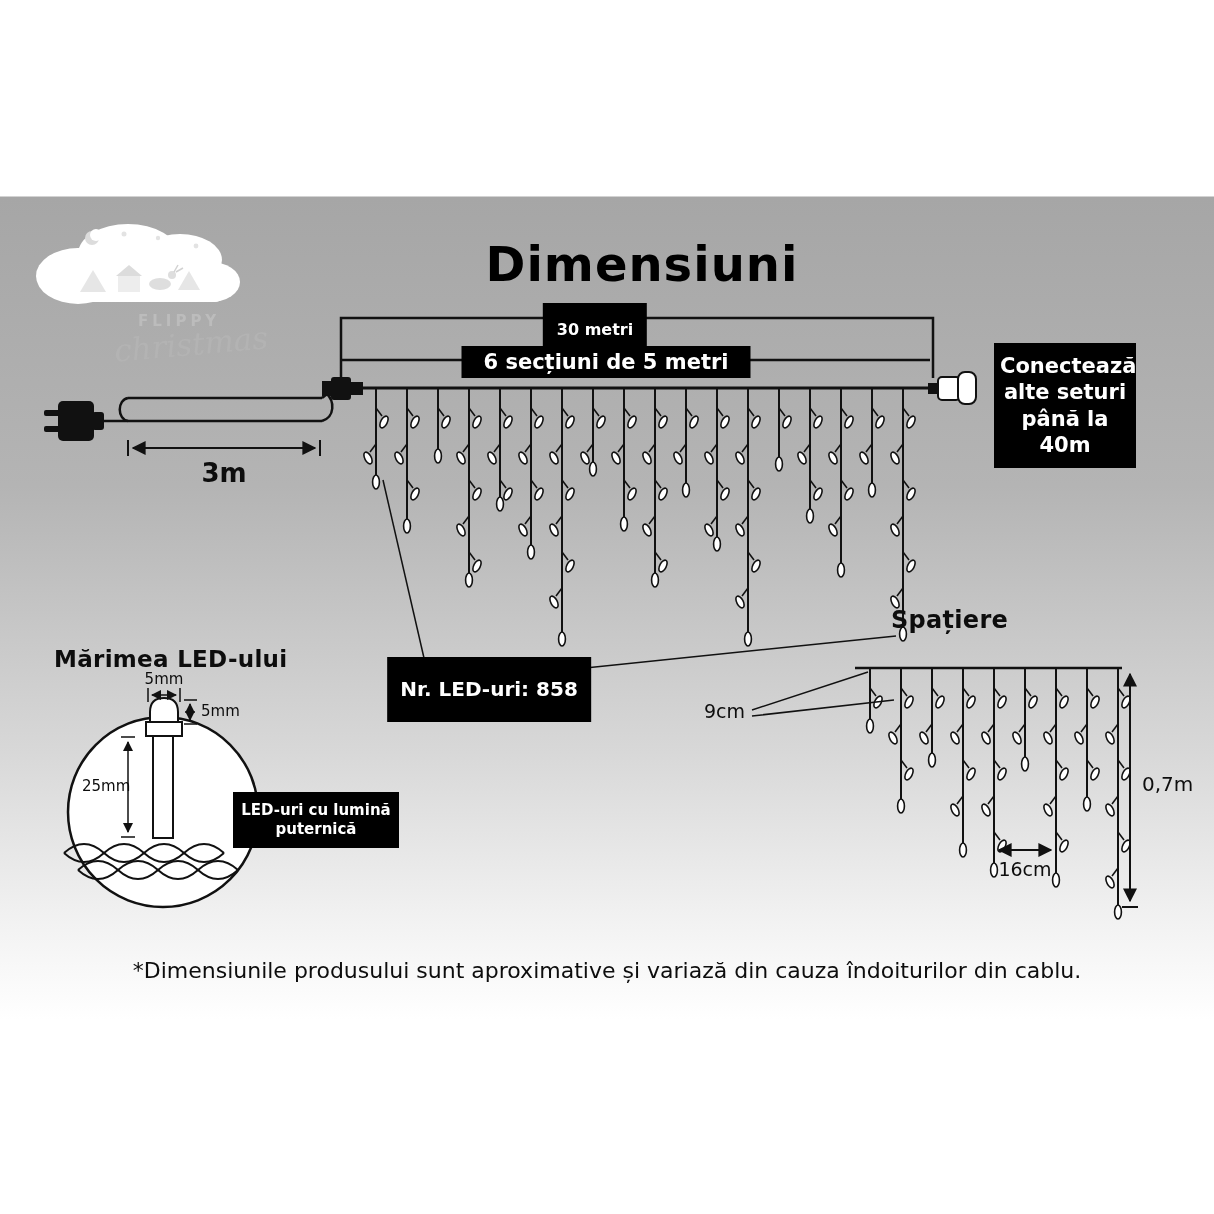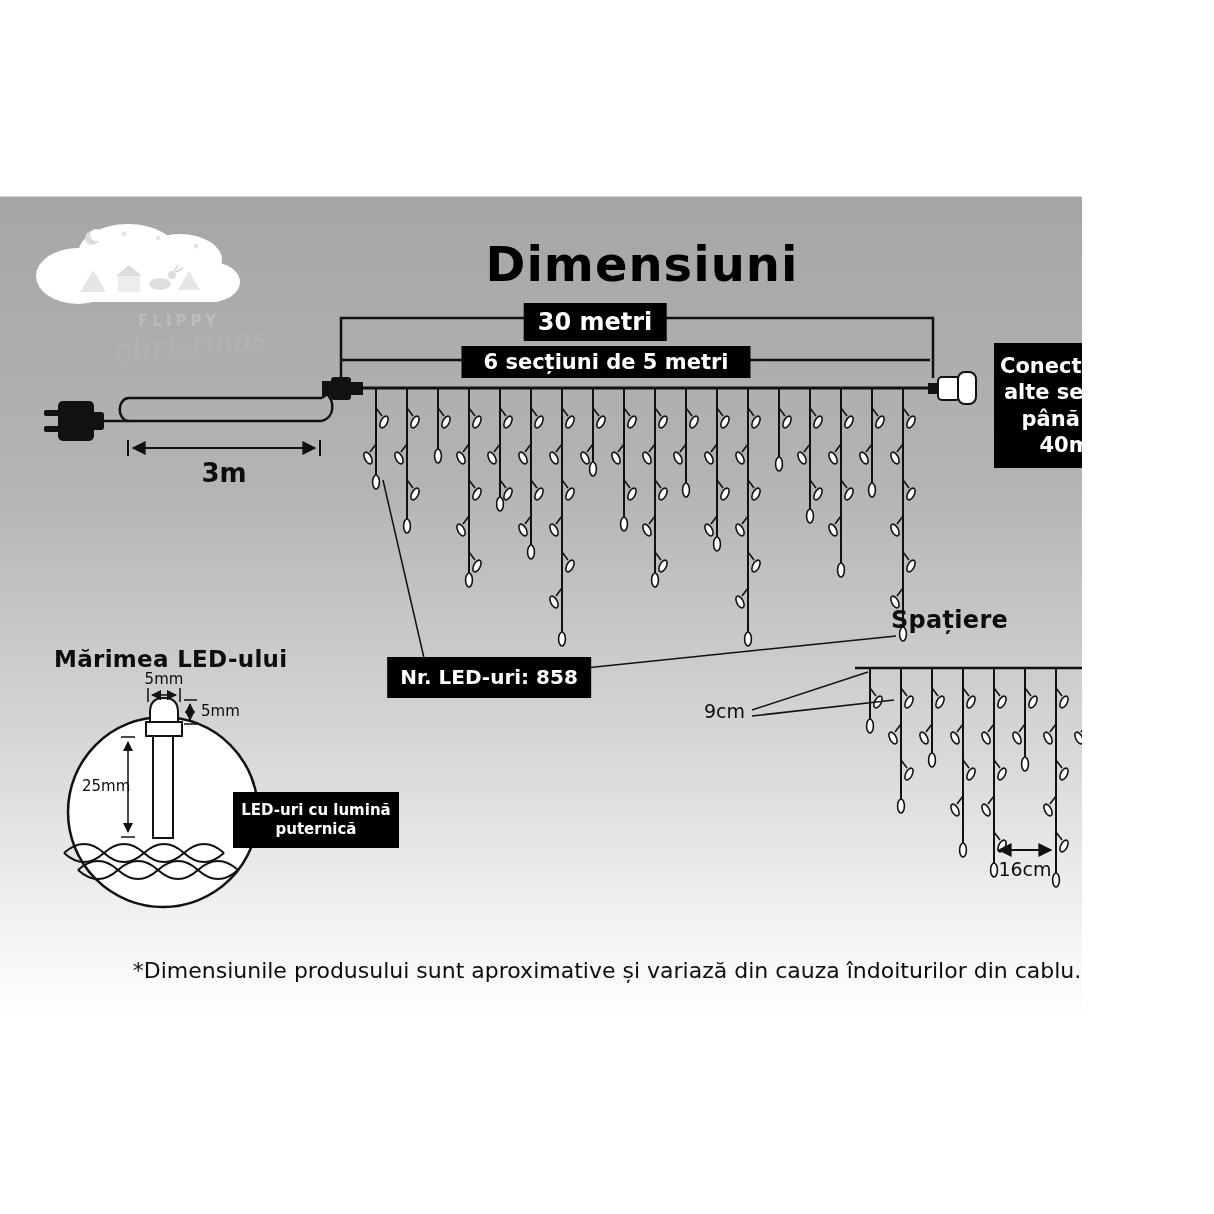--- a/index.html
+++ b/index.html
@@ -1,27 +1,27 @@
 <!DOCTYPE html>
 <html><head>
 <meta charset="utf-8">
 <style>
   *{box-sizing:border-box;margin:0;padding:0}
   body{margin:0;font-family:"DejaVu Sans","Liberation Sans",sans-serif;background:#fff}
-  .canvas{position:relative;width:1082px;height:1214px;overflow:hidden;
+  .canvas{position:relative;width:1214px;height:1214px;overflow:hidden;
     background:linear-gradient(to bottom,#ffffff 0px,#ffffff 196px,#a6a6a6 197px,#b4b4b4 40%,#d8d8d8 62%,#f2f2f2 76%,#ffffff 84%,#ffffff 100%)}
   svg.layer{position:absolute;left:0;top:0}
   .abs{position:absolute;color:#0d0d0d}
   .center{transform:translateX(-50%)}
   .title{font-size:48px;font-weight:800;letter-spacing:1px;color:#000}
   .label-box{background:#000;color:#fff;font-weight:700;text-align:center;line-height:1.25}
-  .box-30{font-size:24px;padding:4px 14px}
+  .box-30{font-size:16px;padding:17px 14px}
   .box-sections{font-size:21px;padding:3px 22px}
   .box-connect{font-size:21px;width:142px;padding:10px 6px}
-  .box-ledcount{font-size:20px;padding:8px 13px}
+  .box-ledcount{font-size:20px;padding:20px 13px}
   .box-lednote{font-size:15px;width:166px;padding:9px 4px}
   .lbl-3m{font-size:26px;font-weight:600}
   .section-heading{font-size:23px;font-weight:600;letter-spacing:.3px}
   .small-dim{font-size:15px}
   .mid-dim{font-size:19px}
   .footnote{font-size:22px;white-space:nowrap}
   .logo-flippy{font-size:15px;font-weight:600;letter-spacing:4px;color:#bcbcbc}
   .logo-christmas{font-family:"DejaVu Serif","Liberation Serif",serif;font-style:italic;
     font-size:31px;color:#b3b3b3;transform:rotate(-5deg)}
 </style>

